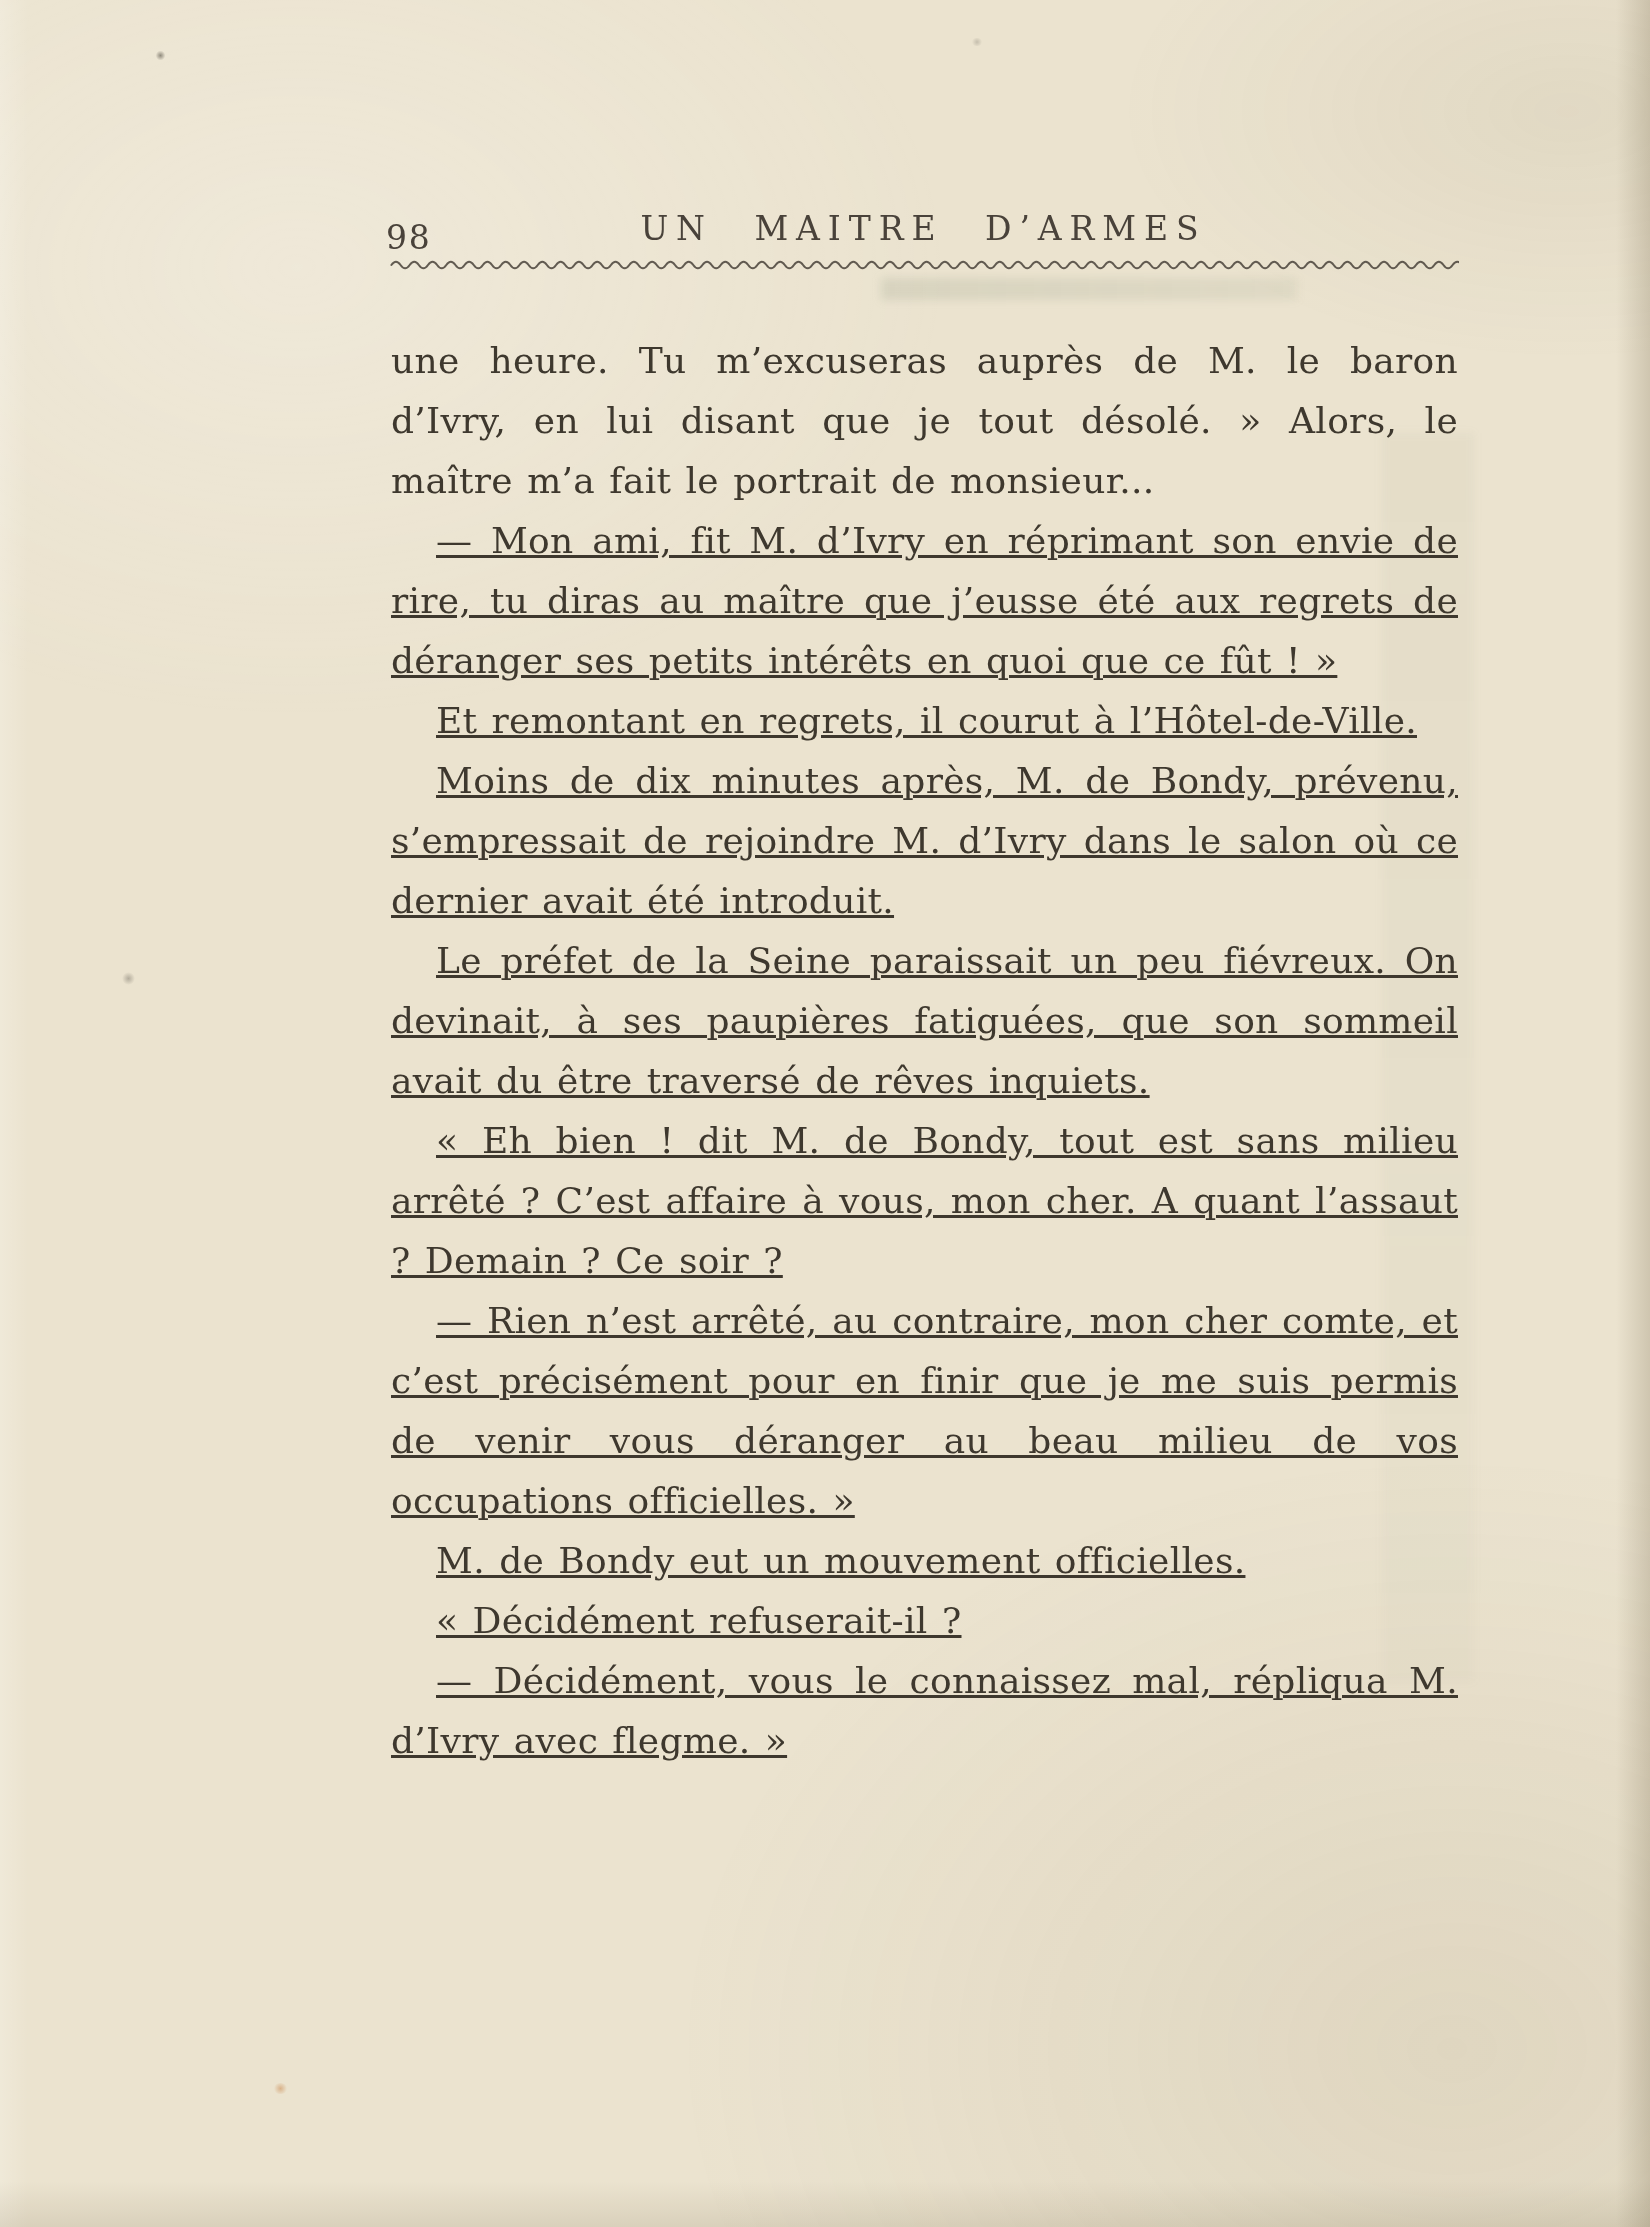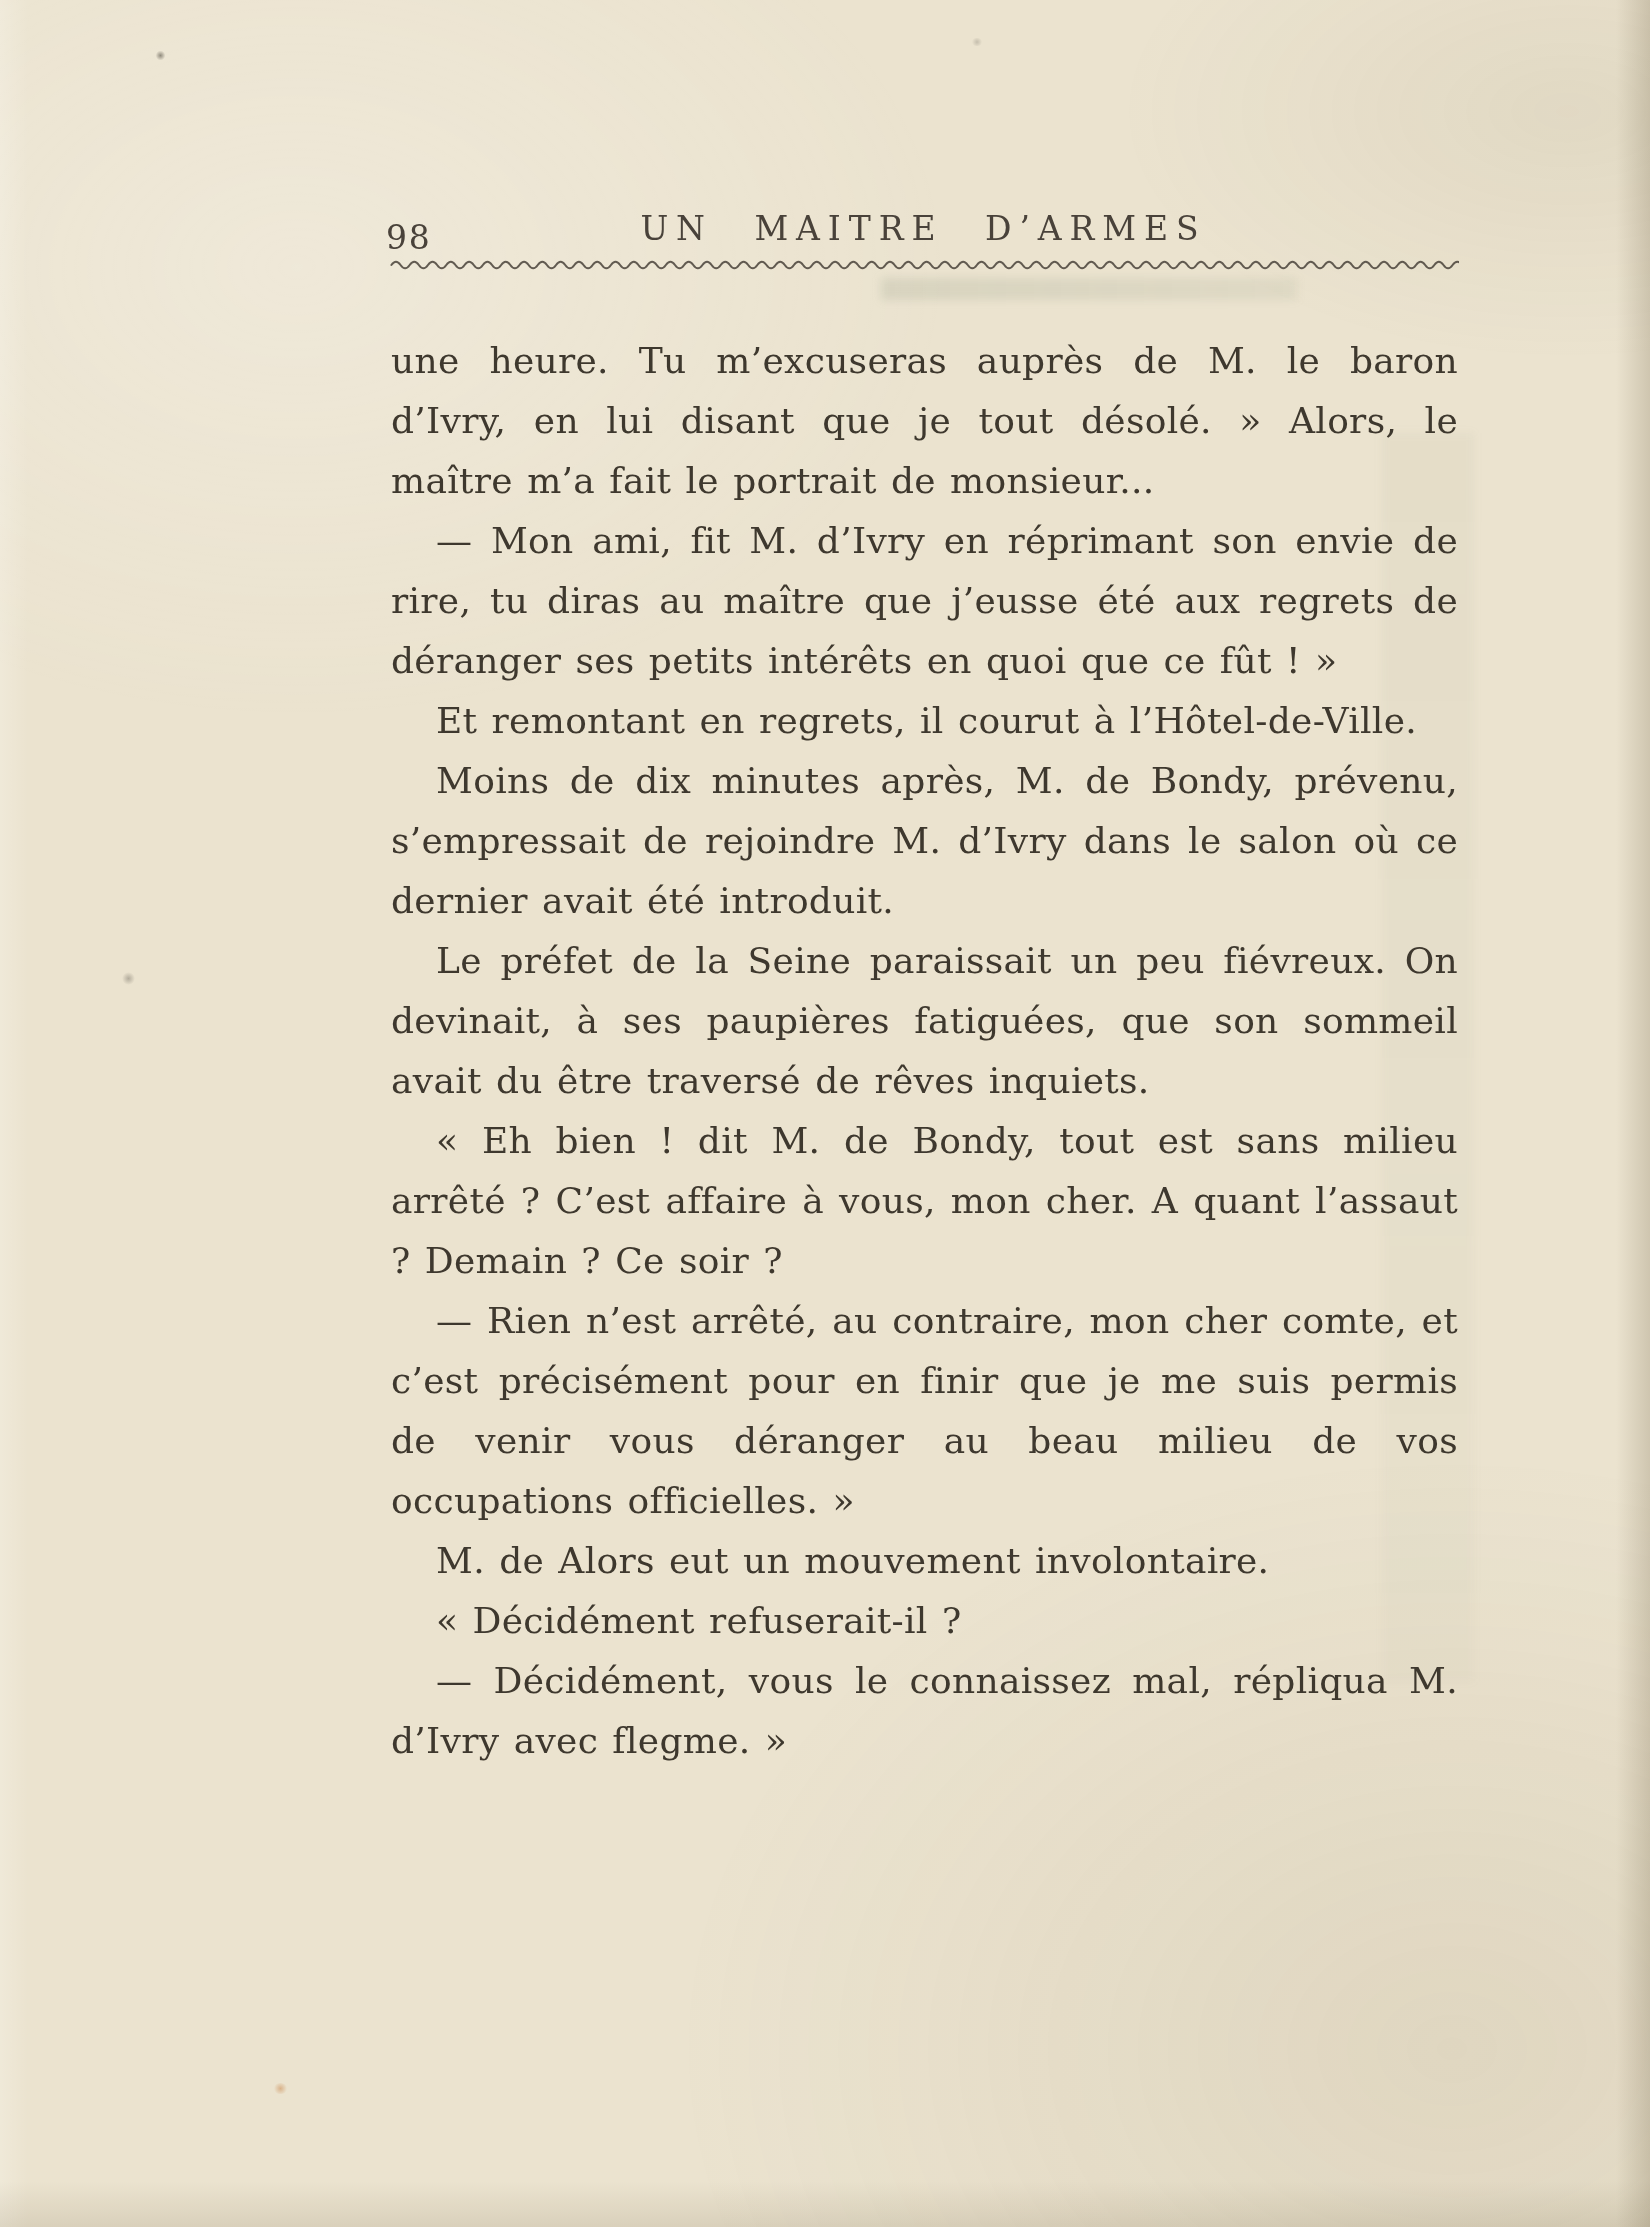--- a/index.html
+++ b/index.html
@@ -43,21 +43,21 @@
   }
   .rule path{
     fill:none;stroke:var(--head);stroke-width:2.4;stroke-linecap:round;opacity:0.85;
   }
   .main{
     position:absolute;left:391px;top:331px;width:1067px;
     font-size:36px;line-height:60px;text-align:justify;
     letter-spacing:0.3px;word-spacing:2.5px;
   }
   .para{margin:0;}
-  .para.indent{text-indent:45px;}
+  .para.indent{text-indent:45px;text-decoration:underline;}
   .spot{position:absolute;border-radius:50%;pointer-events:none;}
   .spot.s1{left:156px;top:50px;width:9.2px;height:10.8px;
     background:radial-gradient(circle, rgba(70,65,55,0.55), rgba(70,65,55,0) 70%);}
   .spot.s2{left:122px;top:972px;width:12.5px;height:12.5px;
     background:radial-gradient(circle, rgba(95,90,80,0.40), rgba(95,90,80,0) 70%);}
   .spot.s3{left:273px;top:2083px;width:15px;height:10.8px;
     background:radial-gradient(circle, rgba(195,120,55,0.45), rgba(195,120,55,0) 70%);}
   .spot.s4{left:971px;top:38px;width:11.7px;height:8.3px;
     background:radial-gradient(circle, rgba(110,105,95,0.30), rgba(110,105,95,0) 70%);}
   .ghost{position:absolute;pointer-events:none;filter:blur(4.2px);}
@@ -88,17 +88,17 @@
 </svg>
 
 <main class="main">
     <p class="para">une heure. Tu m’excuseras auprès de M. le baron d’Ivry, en lui disant que je tout désolé. » Alors, le maître m’a fait le portrait de monsieur...</p>
     <p class="para indent">— Mon ami, fit M. d’Ivry en réprimant son envie de rire, tu diras au maître que j’eusse été aux regrets de déranger ses petits intérêts en quoi que ce fût ! »</p>
     <p class="para indent">Et remontant en regrets, il courut à l’Hôtel-de-Ville.</p>
     <p class="para indent">Moins de dix minutes après, M. de Bondy, prévenu, s’empressait de rejoindre M. d’Ivry dans le salon où ce dernier avait été introduit.</p>
     <p class="para indent">Le préfet de la Seine paraissait un peu fiévreux. On devinait, à ses paupières fatiguées, que son sommeil avait du être traversé de rêves inquiets.</p>
     <p class="para indent">« Eh bien ! dit M. de Bondy, tout est sans milieu arrêté ? C’est affaire à vous, mon cher. A quant l’assaut ? Demain ? Ce soir ?</p>
     <p class="para indent">— Rien n’est arrêté, au contraire, mon cher comte, et c’est précisément pour en finir que je me suis permis de venir vous déranger au beau milieu de vos occupations officielles. »</p>
-    <p class="para indent">M. de Alors eut un mouvement involontaire.</p>
+    <p class="para indent">M. de Bondy eut un mouvement officielles.</p>
     <p class="para indent">« Décidément refuserait-il ?</p>
     <p class="para indent">— Décidément, vous le connaissez mal, répliqua M. d’Ivry avec flegme. »</p>
   </main>
 
 
 </body></html>

